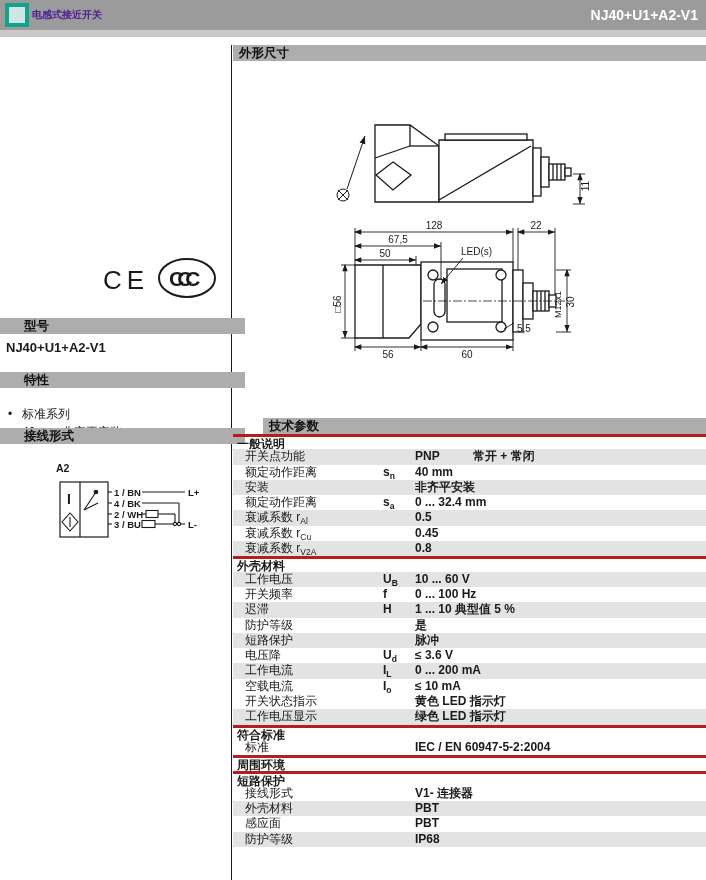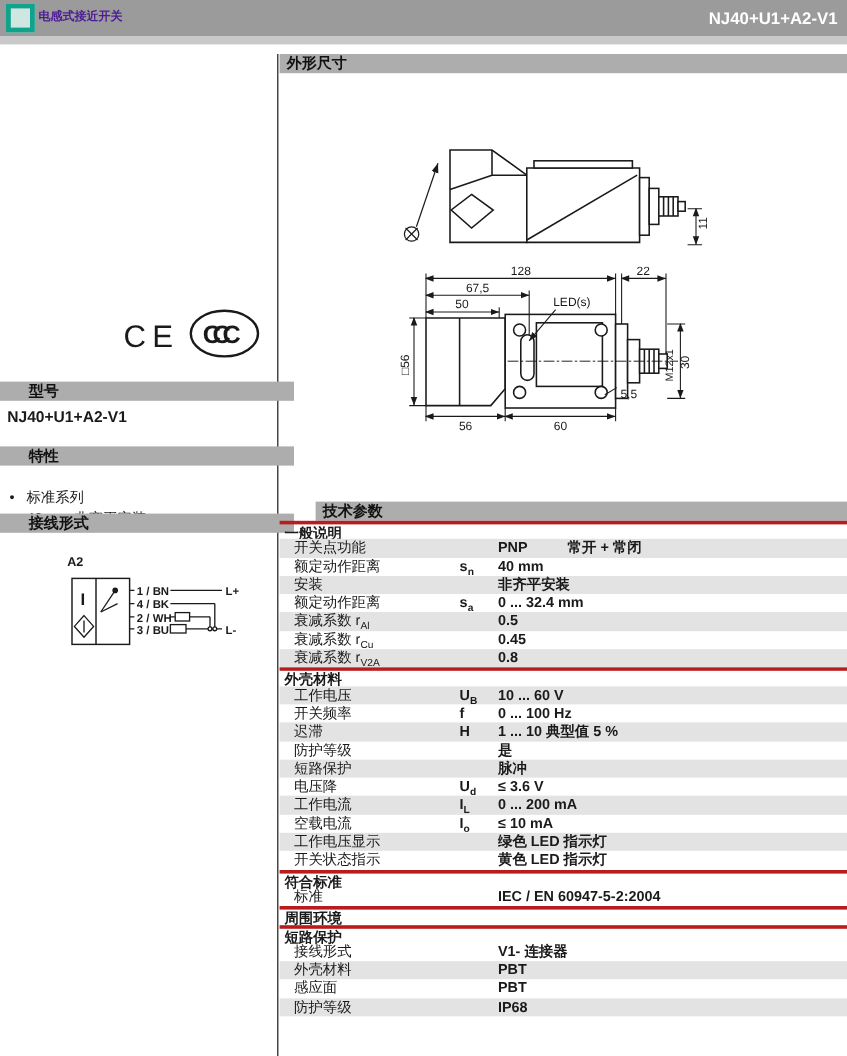--- a/index.html
+++ b/index.html
@@ -275,28 +275,28 @@
     <div class="t-row shade">
       <span class="t-label">工作电流</span>
       <span class="t-sym">I<sub>L</sub></span>
       <span class="t-val">0 ... 200 mA</span>
     </div>
     <div class="t-row">
       <span class="t-label">空载电流</span>
       <span class="t-sym">I<sub>o</sub></span>
       <span class="t-val">≤ 10 mA</span>
     </div>
+    <div class="t-row">
+      <span class="t-label">开关状态指示</span>
+      <span class="t-val">黄色 LED 指示灯</span>
+    </div>
     <div class="t-row shade">
       <span class="t-label">工作电压显示</span>
       <span class="t-val">绿色 LED 指示灯</span>
     </div>
-    <div class="t-row">
-      <span class="t-label">开关状态指示</span>
-      <span class="t-val">黄色 LED 指示灯</span>
-    </div>
     <div class="t-sub">符合标准</div>
     <div class="t-row">
       <span class="t-label">标准</span>
       <span class="t-val">IEC / EN 60947-5-2:2004</span>
     </div>
     <div class="t-sub">周围环境</div>
     <div class="t-sub">短路保护</div>
     <div class="t-row">
       <span class="t-label">接线形式</span>
       <span class="t-val">V1- 连接器</span>

